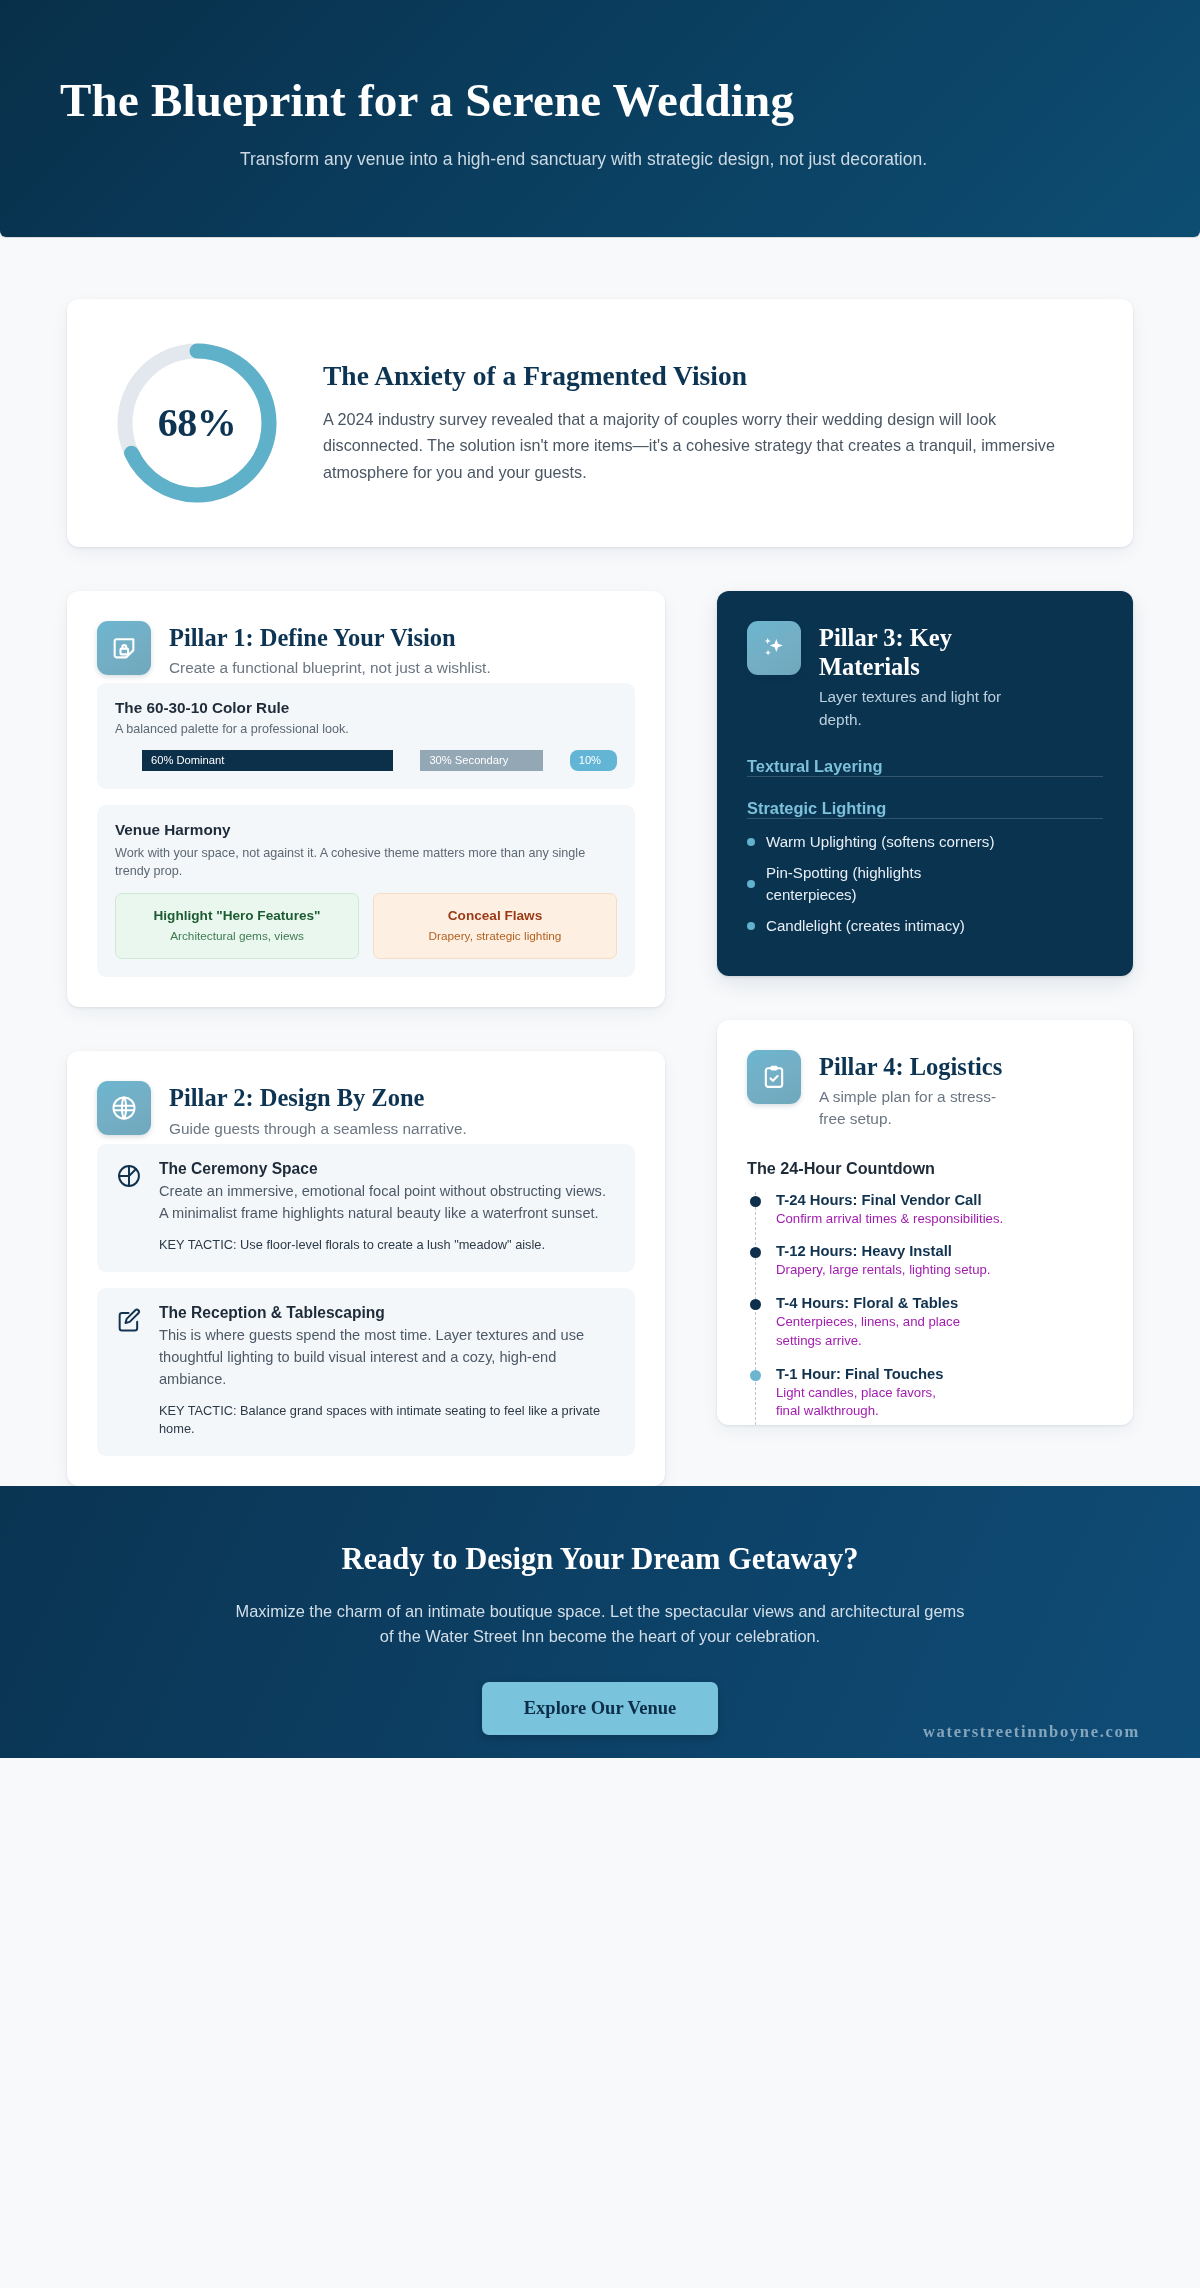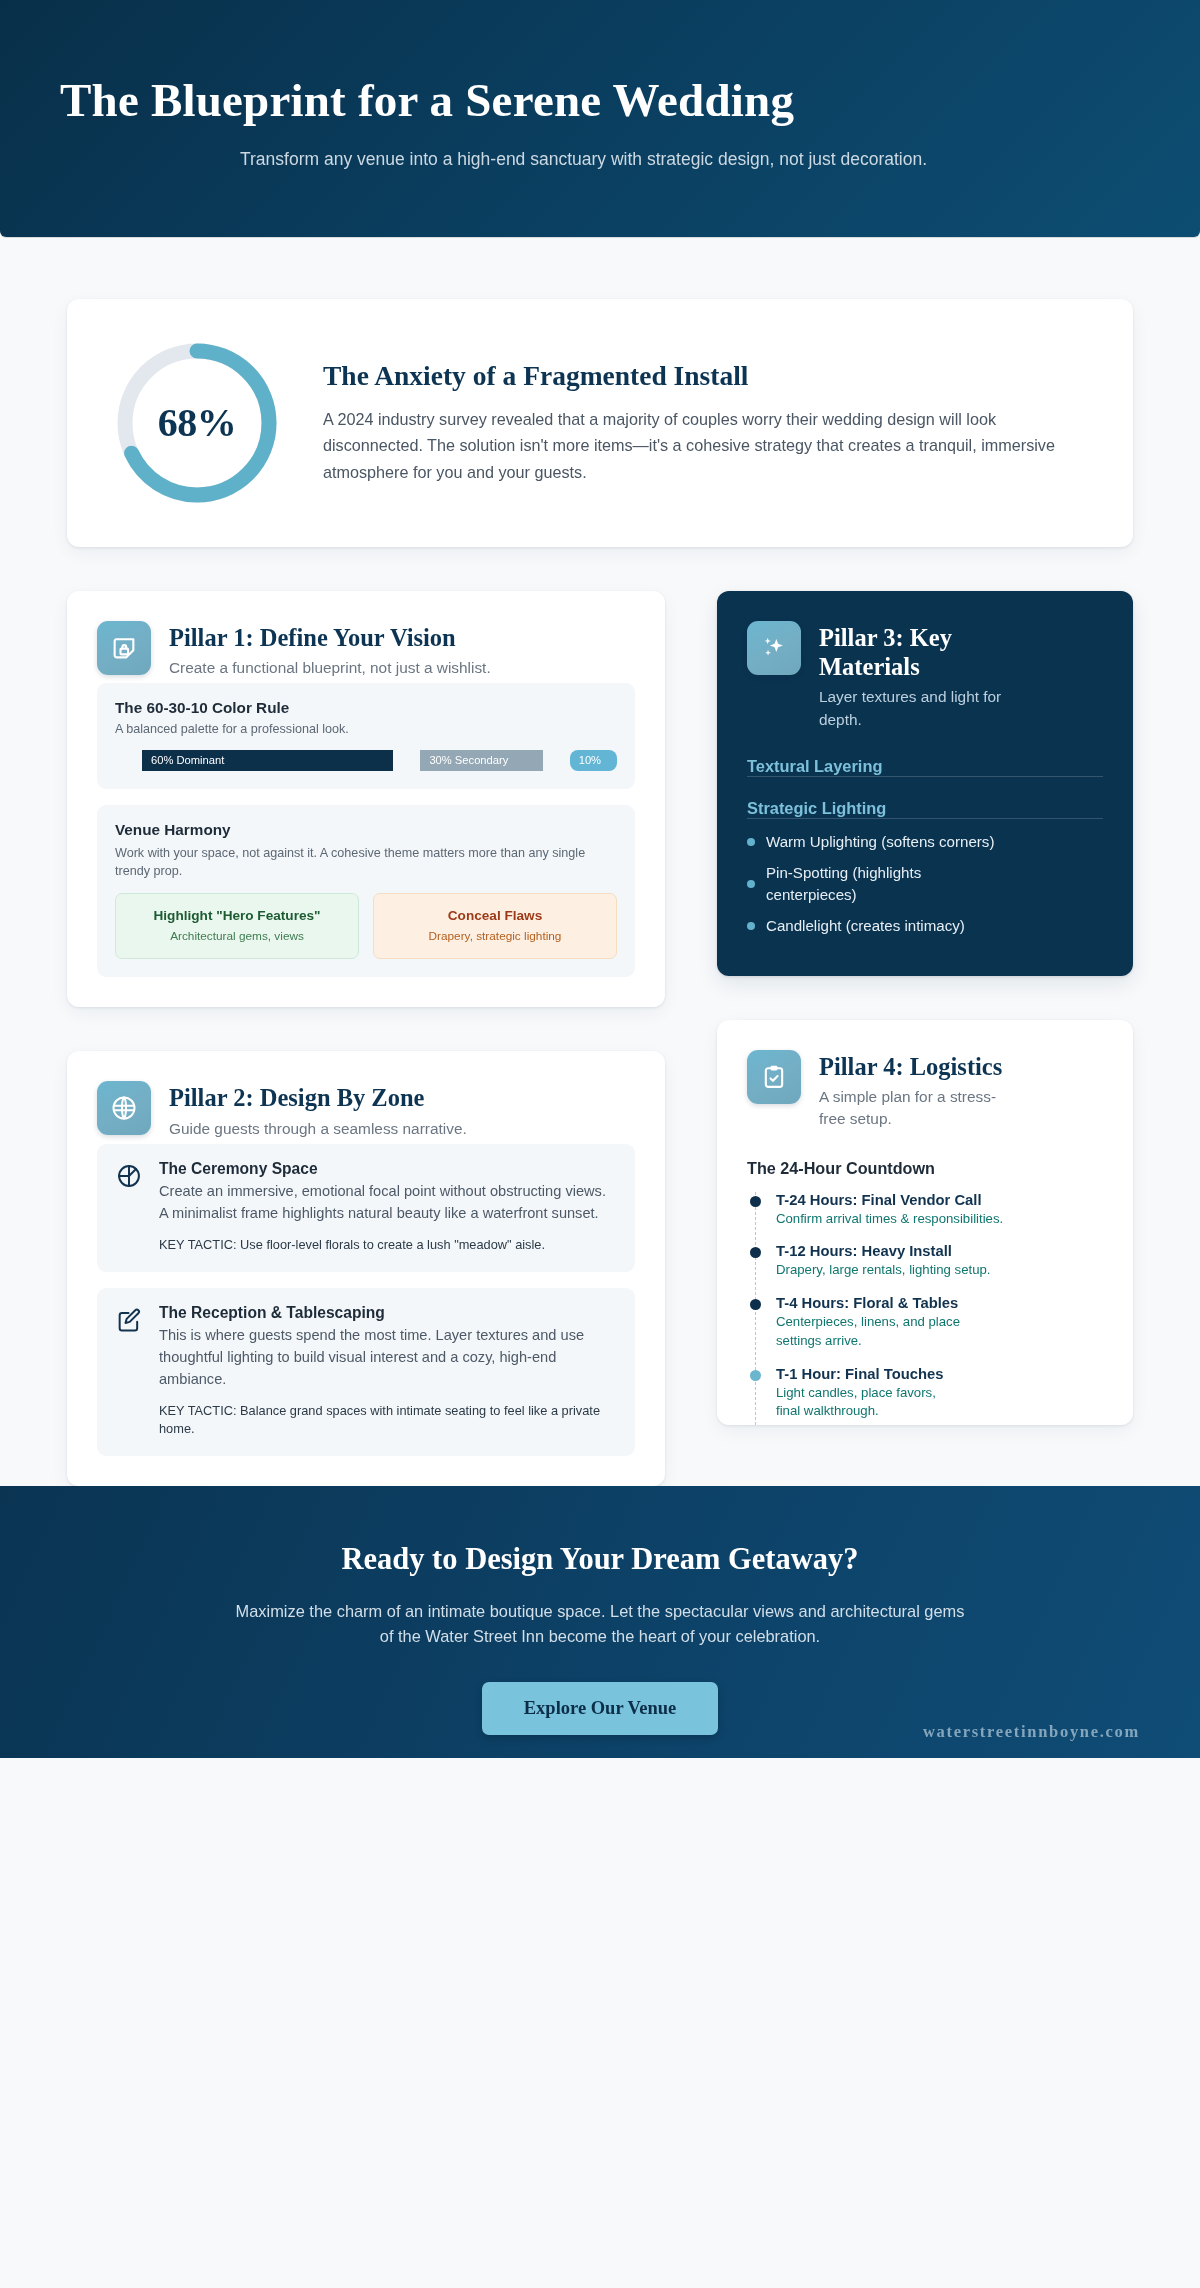--- a/index.html
+++ b/index.html
@@ -204,21 +204,21 @@
   }
   .tl-item { position: relative; padding: 0 0 15px 20px; }
   .tl-item:last-child { padding-bottom: 4px; }
   .tl-dot {
     position: absolute; left: -6px; top: 4px;
     width: 11px; height: 11px; border-radius: 50%;
     background: #0d2f4b;
   }
   .tl-dot.light { background: #6bb5cf; }
   .tl-title { font-size: 14.8px; font-weight: 700; color: #12334f; }
-  .tl-sub { font-size: 13.2px; color: #0f766e; margin-top: 2px; line-height: 1.42; }
+  .tl-sub { font-size: 13.2px; color: #a21caf; margin-top: 2px; line-height: 1.42; }
 
   
   .cta {
     background: linear-gradient(115deg, #0a3452 0%, #0d4268 55%, #0f4c76 100%);
     padding: 56px 60px 23px;
     text-align: center;
     position: relative;
   }
   .cta-title {
     font-family: "Liberation Serif", serif;
@@ -259,21 +259,21 @@
 
     <section class="card stat-card">
       <div class="donut-wrap">
         <svg viewBox="0 0 180 180" aria-hidden="true">
           <circle cx="90" cy="90" r="72" fill="none" stroke="#e3e8ee" stroke-width="15"></circle>
           <circle cx="90" cy="90" r="72" fill="none" stroke="#5fb0c9" stroke-width="15" stroke-linecap="round" stroke-dasharray="307.6 144.9" transform="rotate(-90 90 90)"></circle>
         </svg>
         <span class="donut-label">68%</span>
       </div>
       <div class="stat-body">
-        <h2 class="stat-title">The Anxiety of a Fragmented Install</h2>
+        <h2 class="stat-title">The Anxiety of a Fragmented Vision</h2>
         <p class="stat-text">A 2024 industry survey revealed that a majority of couples worry their wedding design will look disconnected. The solution isn't more items—it's a cohesive strategy that creates a tranquil, immersive atmosphere for you and your guests.</p>
       </div>
     </section>
 
     <div class="grid">
 
       <div class="col">
 
         <section class="card" style="margin-bottom:44px;">
           <div class="pillar-head">

